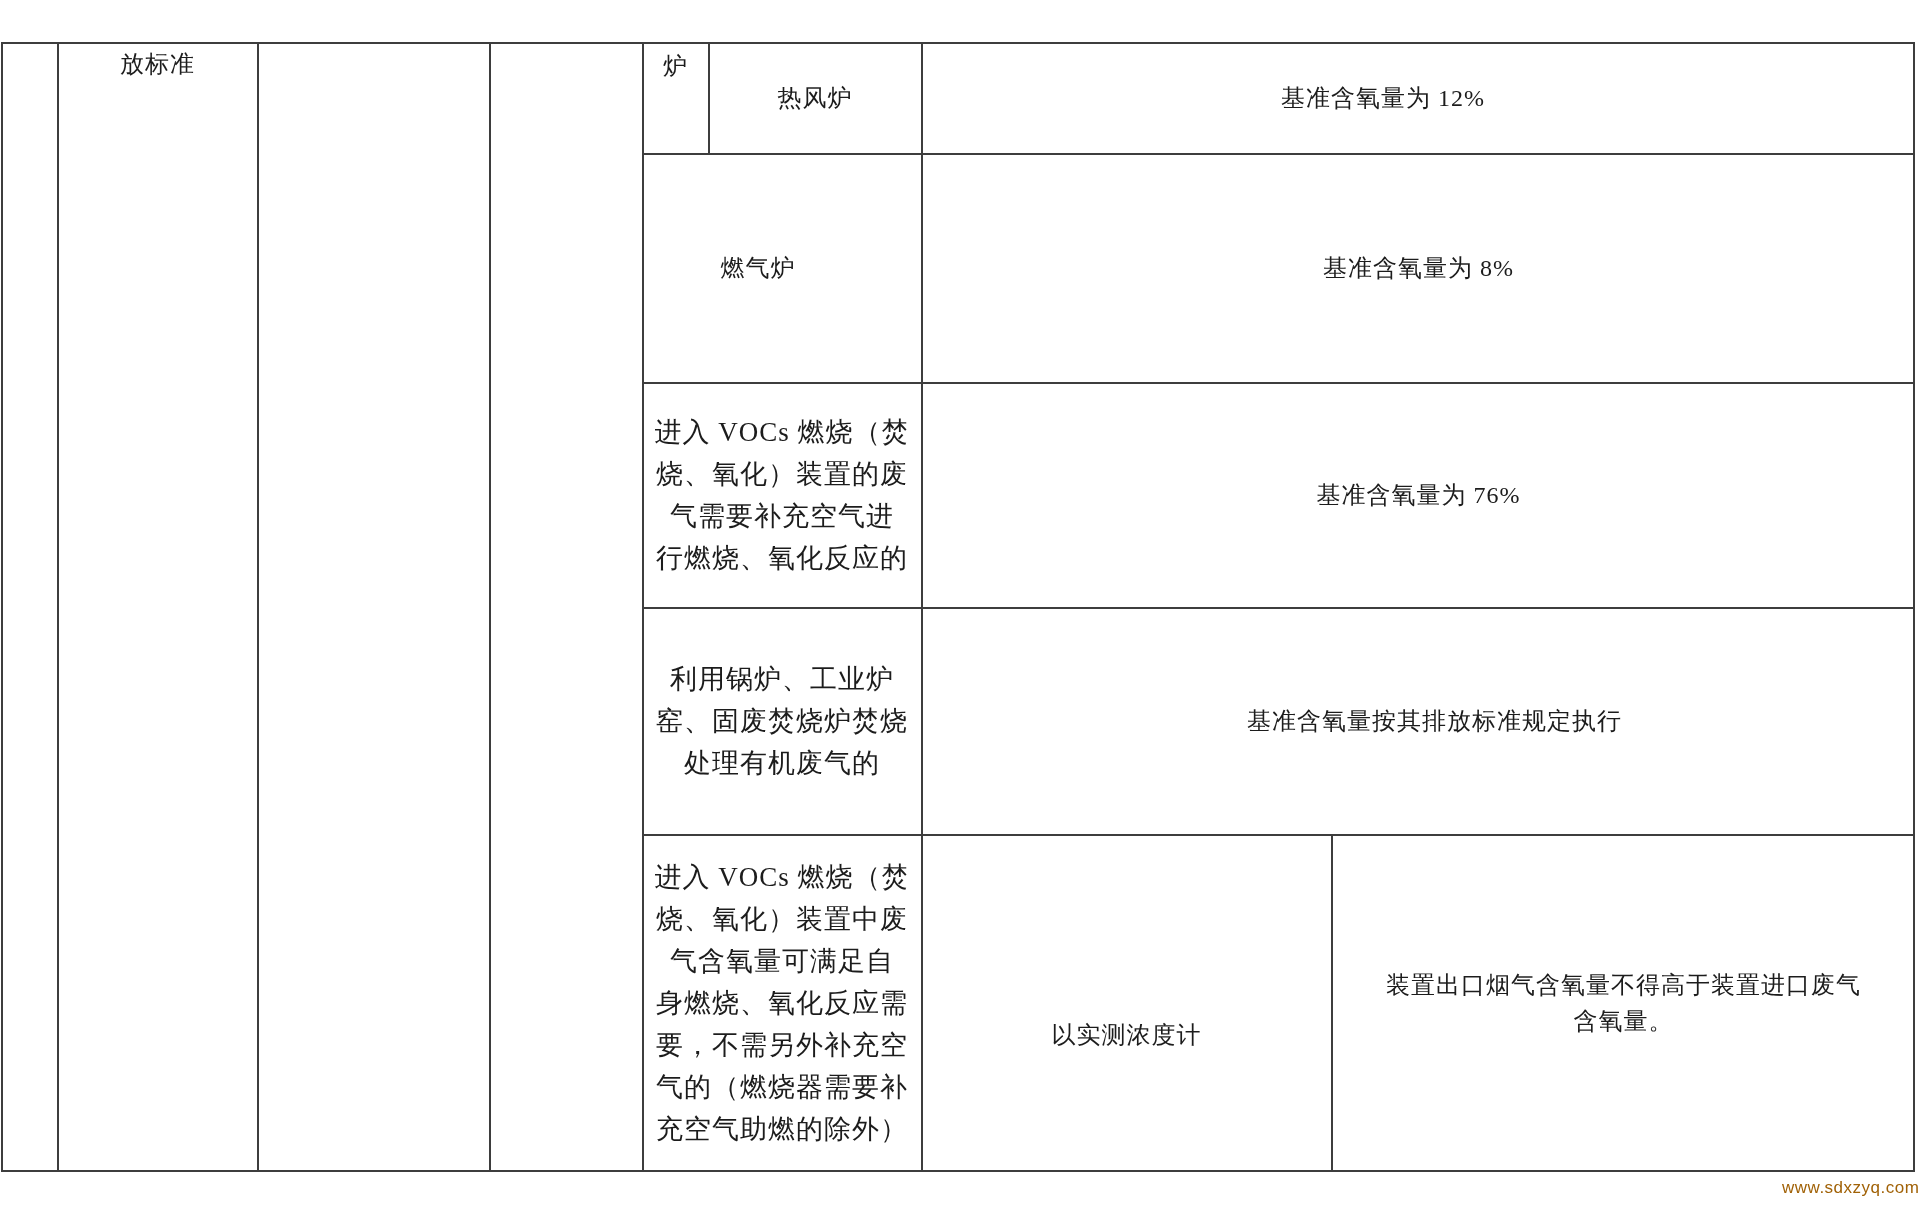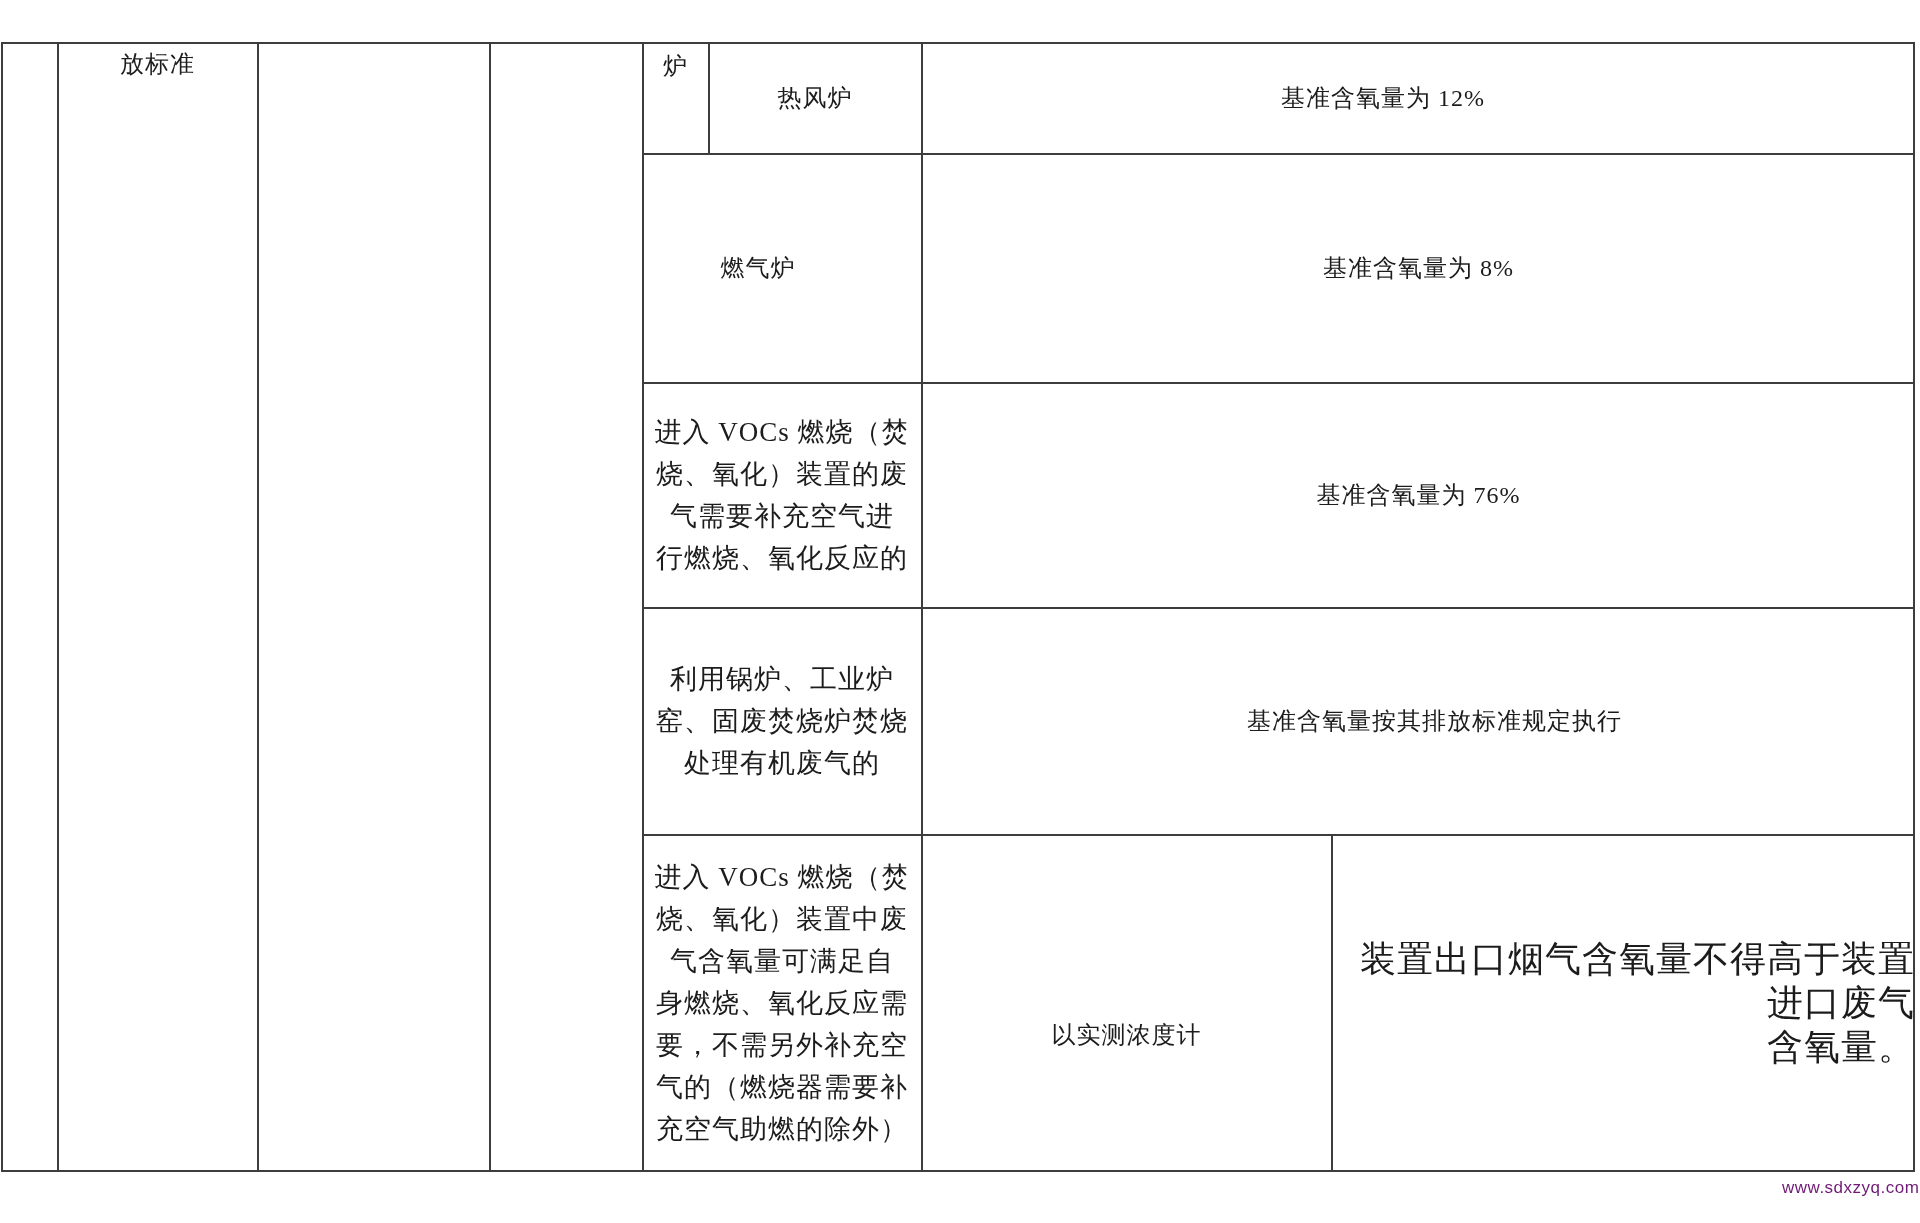--- a/index.html
+++ b/index.html
@@ -16,25 +16,25 @@
   }
   .vline{position:absolute;width:2px;background:#3d3d3d;}
   .hline{position:absolute;height:2px;background:#3d3d3d;}
   .cell{
     position:absolute;display:flex;align-items:center;justify-content:center;
     text-align:center;box-sizing:border-box;
   }
   .cell.top{align-items:flex-start;}
   .label-text{font-size:27px;line-height:42px;white-space:pre-line;letter-spacing:1px;}
   .single{font-size:24px;letter-spacing:1px;}
-  .multiline-value{font-size:36px;line-height:44px;white-space:pre-line;letter-spacing:1px;text-align:right;}
+  .multiline-value{font-size:24px;line-height:36px;white-space:pre-line;letter-spacing:1px;}
   .watermark{
     position:absolute;left:1782px;top:1178px;
     font-family:"Liberation Sans","DejaVu Sans",sans-serif;
-    font-size:17px;color:#701a75;letter-spacing:0.5px;
+    font-size:17px;color:#a16207;letter-spacing:0.5px;
   }
 </style>
 </head>
 <body>
 
 <div class="frame"></div>
 
 <div class="vline" style="left:57px;top:42px;height:1130px;"></div>
 <div class="vline" style="left:257px;top:42px;height:1130px;"></div>
 <div class="vline" style="left:489px;top:42px;height:1130px;"></div>

